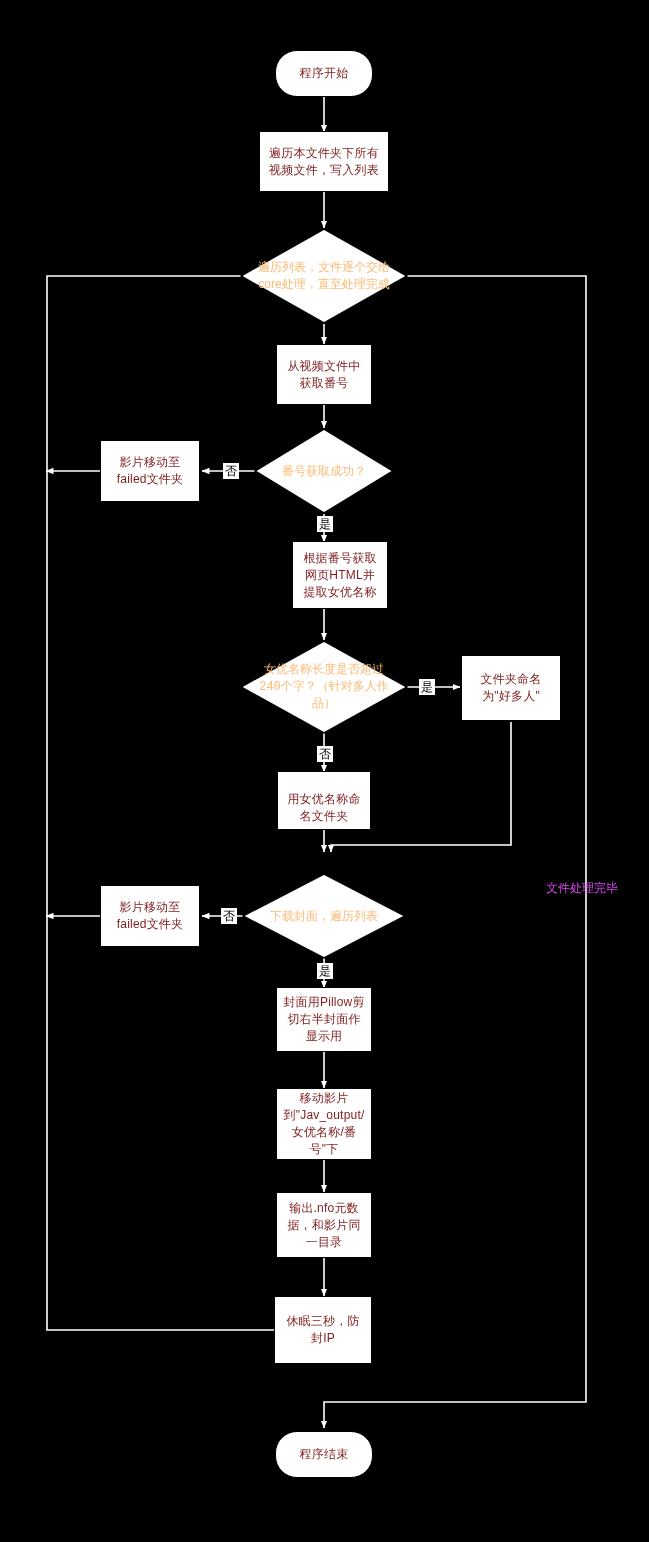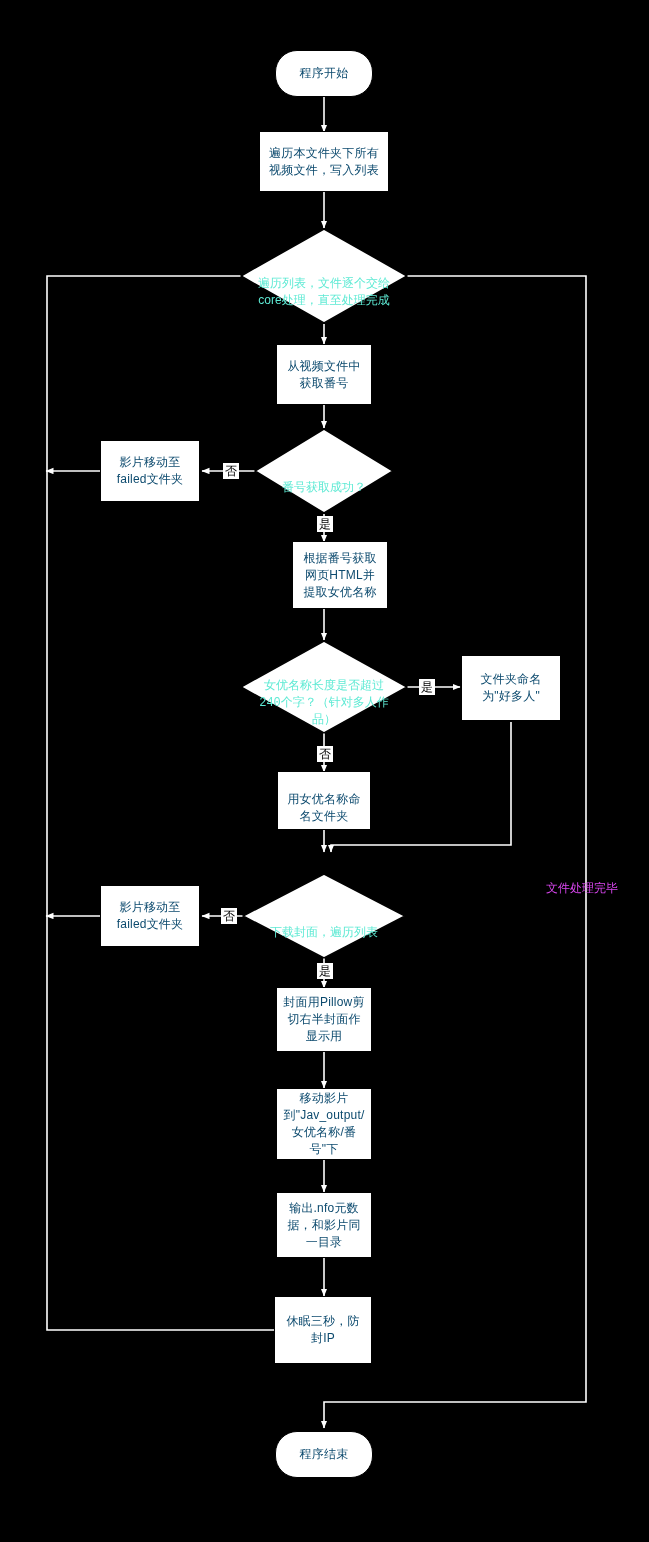--- a/index.html
+++ b/index.html
@@ -26,21 +26,21 @@
     left: 0;
     top: 0;
     width: 649px;
     height: 1542px;
   }
   .node {
     position: absolute;
     box-sizing: border-box;
     background: #ffffff;
     border: 1px solid #000000;
-    color: #0c4a6e;
+    color: #7f1d1d;
     display: flex;
     align-items: center;
     justify-content: center;
     text-align: center;
     font-size: 12px;
     line-height: 17px;
     letter-spacing: 0.2px;
     z-index: 3;
   }
   .node.terminal {
@@ -56,30 +56,30 @@
   .diamond-shape {
     position: absolute;
     left: 0;
     top: 0;
     width: 100%;
     height: 100%;
   }
   .diamond-label {
     position: absolute;
     left: 10%;
-    top: 16px;
+    top: 0;
     width: 80%;
     height: 100%;
     display: flex;
     align-items: center;
     justify-content: center;
     text-align: center;
     font-size: 12px;
     line-height: 17px;
-    color: #5eead4;
+    color: #fdba74;
     z-index: 2;
   }
   .edge-label {
     position: absolute;
     background: #ffffff;
     color: #000000;
     font-size: 12px;
     line-height: 14px;
     padding: 1px 2px;
     z-index: 4;

